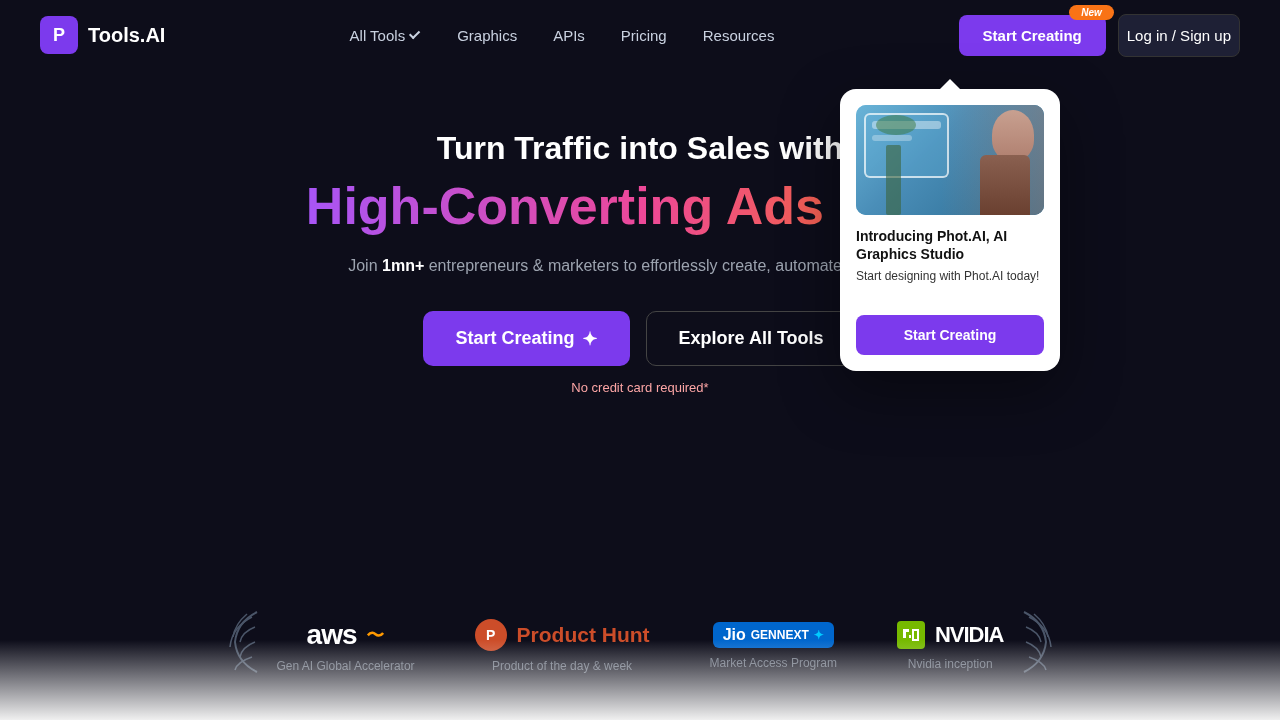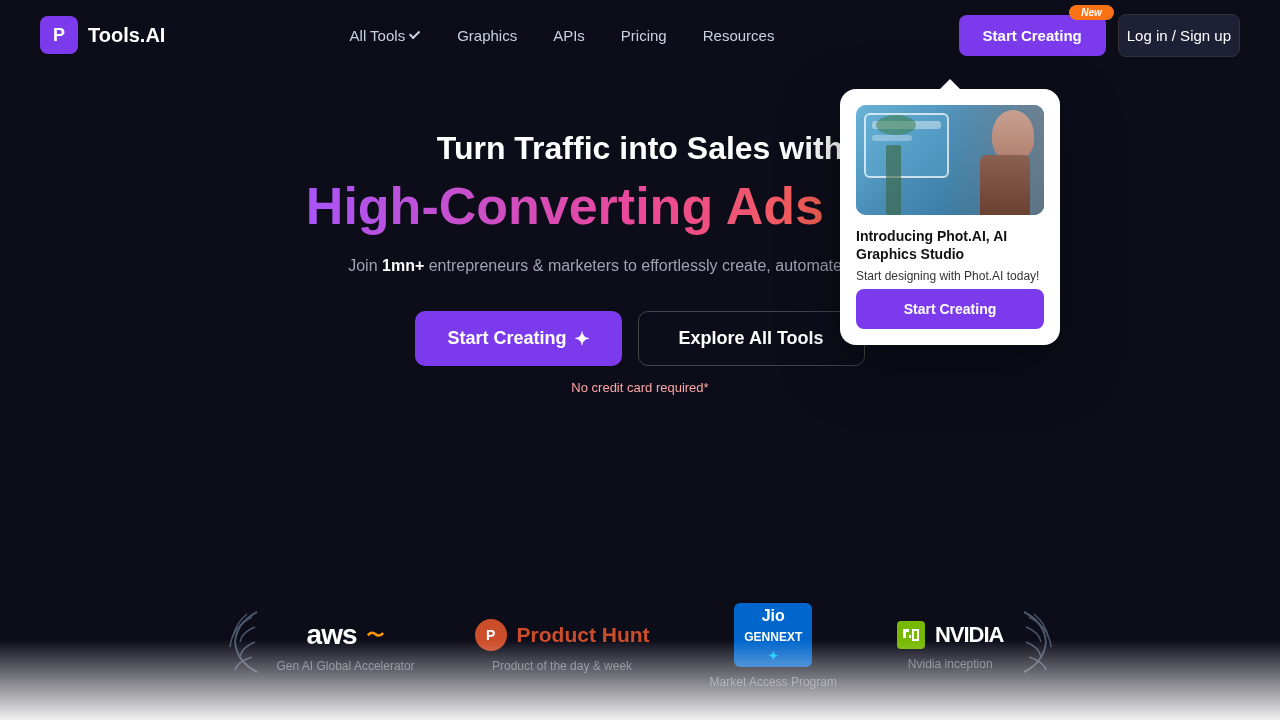--- a/index.html
+++ b/index.html
@@ -152,21 +152,21 @@
     }
     .popup-desc {
       font-size: 12px;
       color: #555;
       line-height: 1.5;
       margin-bottom: 8px;
     }
     .popup-tagline {
       font-size: 12px;
       color: #333;
-      margin-bottom: 6px;
+      margin-bottom: 32px;
       font-weight: 500;
     }
     .btn-popup-start {
       width: 100%;
       background: #7c3aed;
       color: white;
       border: none;
       border-radius: 8px;
       padding: 12px;
       font-size: 14px;
@@ -230,21 +230,21 @@
       gap: 8px;
     }
     .sparkle {
       font-size: 18px;
     }
     .btn-hero-explore {
       background: transparent;
       color: white;
       border: 1.5px solid #444;
       border-radius: 10px;
-      padding: 16px 40px;
+      padding: 16px 32px;
       font-size: 18px;
       font-weight: 600;
       cursor: pointer;
     }
     .no-card {
       color: #fca5a5;
       font-size: 13px;
     }
 
     
@@ -304,21 +304,20 @@
       color: #6b7280;
       text-align: center;
     }
     .jio-logo {
       display: flex;
       align-items: center;
       gap: 5px;
       background: #0066cc;
       border-radius: 6px;
       padding: 4px 10px;
-      flex-direction: column;
     }
     .jio-text { color: white; font-size: 16px; font-weight: 700; }
     .gennext-text { color: white; font-size: 12px; font-weight: 600; }
     .gen-star { color: #00ccff; font-size: 12px; }
     .nvidia-icon {
       width: 28px;
       height: 28px;
       background: #76b900;
       border-radius: 4px;
       display: flex;

